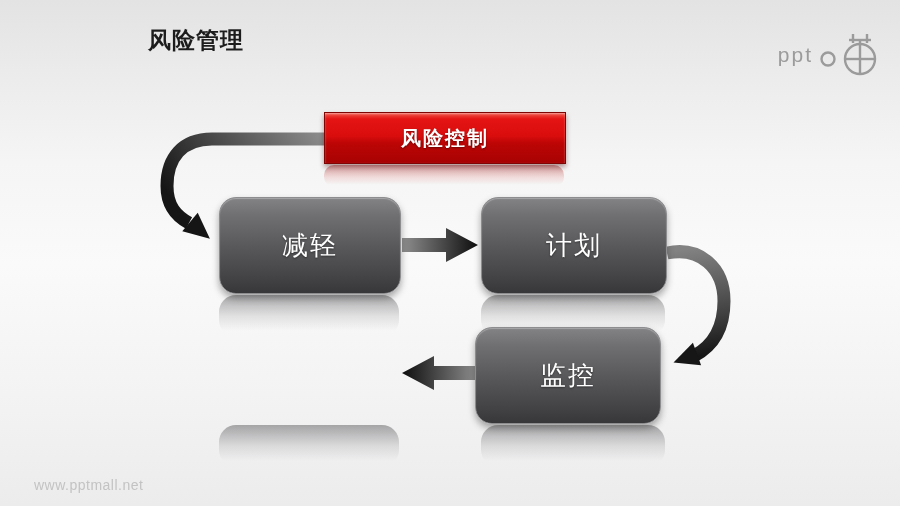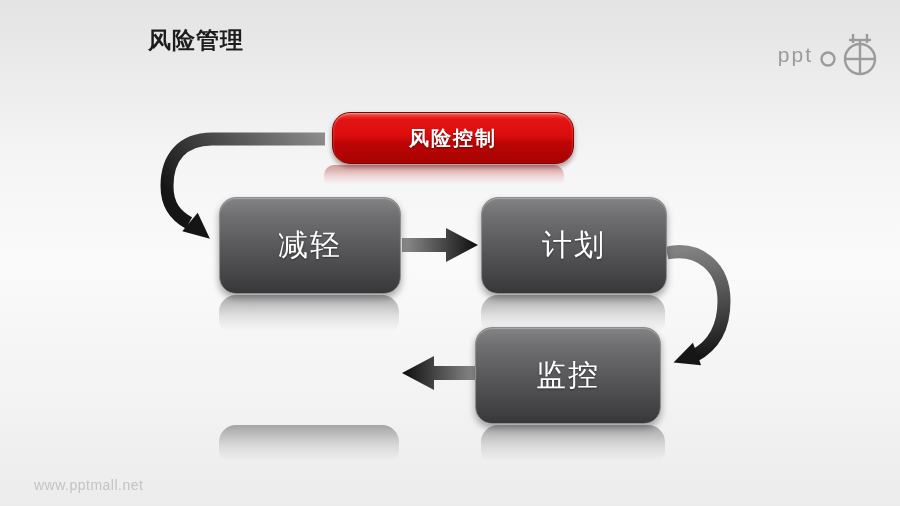--- a/index.html
+++ b/index.html
@@ -17,30 +17,29 @@
   .logo-text{font-size:21px;letter-spacing:2px;color:#9b9b9b;line-height:1;padding-bottom:2px;}
   
   .arrow-layer{position:absolute;left:0;top:0;z-index:1;pointer-events:none;}
   
   .node{
     position:absolute;z-index:2;display:flex;align-items:center;justify-content:center;
     color:#fff;border-radius:17px;
     background:linear-gradient(180deg,#838386 0%,#707073 18%,#58585b 52%,#434245 84%,#373639 100%);
     border:1px solid #8d8d90;
     box-shadow:0 4px 7px rgba(40,40,40,0.40), inset 0 1px 1px rgba(255,255,255,0.30);
-    font-size:30px;letter-spacing:2px;
+    font-size:26px;letter-spacing:2px;
     text-shadow:0 1px 2px rgba(0,0,0,0.45);
   }
   .node-control{
-    left:324px;top:112px;width:240px;height:50px;border-radius:18px;
+    left:324px;top:112px;width:240px;height:50px;border-radius:0;
     font-size:20px;font-weight:bold;letter-spacing:2px;
     background:linear-gradient(180deg,#f0564a 0%,#e41414 12%,#da0d0d 46%,#bd0505 60%,#a70202 100%);
     border:1px solid #7f0505;
     box-shadow:0 3px 5px rgba(70,0,0,0.40), inset 0 1px 2px rgba(255,255,255,0.45);
-    margin-left:8px;
   }
   .pos-tl{left:219px;top:197px;width:180px;height:95px;}
   .pos-tr{left:481px;top:197px;width:184px;height:95px;text-align:right;}
   .pos-br{left:475px;top:327px;width:184px;height:95px;}
   .pos-bl{left:219px;top:327px;width:180px;height:95px;}
   
   .refl{
     position:absolute;z-index:0;border-radius:17px;height:42px;
     background:linear-gradient(180deg,rgba(58,58,61,0.42) 0%,rgba(105,105,108,0.16) 50%,rgba(130,130,133,0) 85%);
   }

